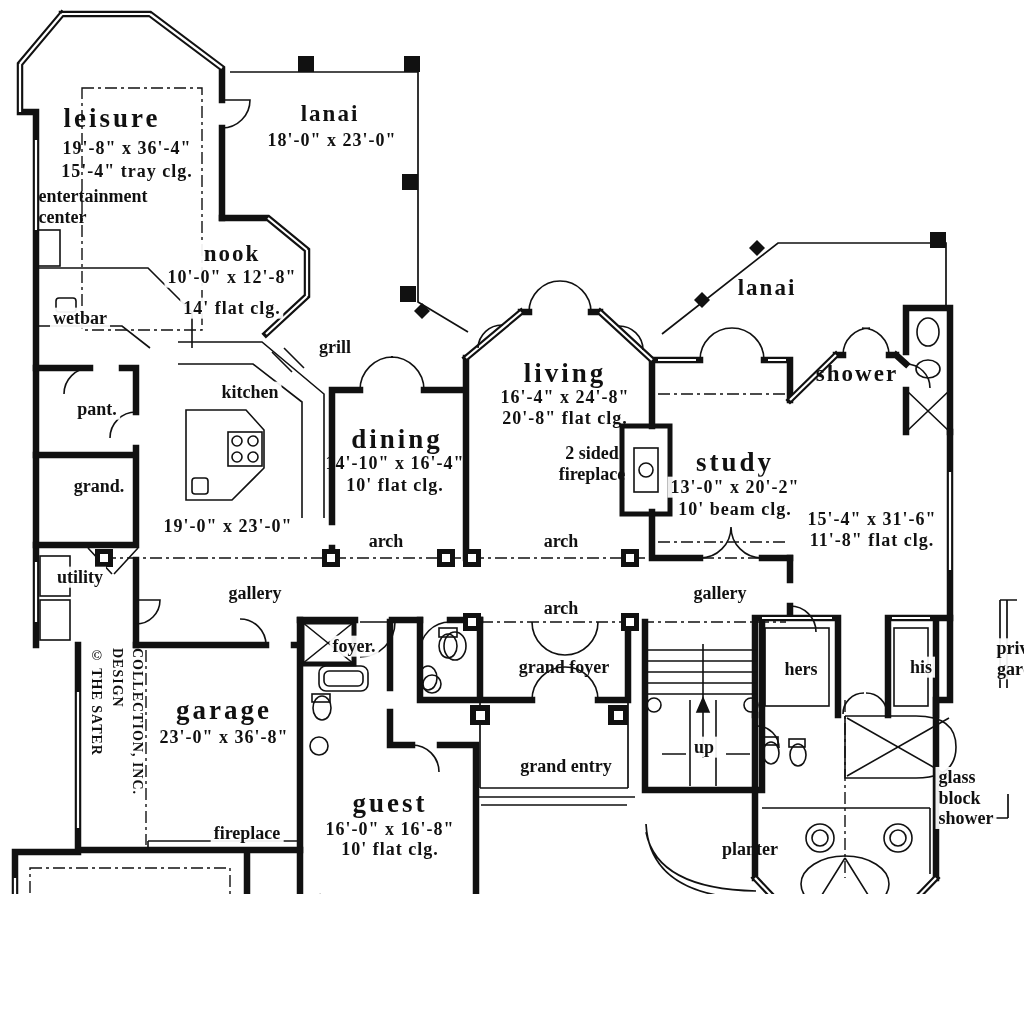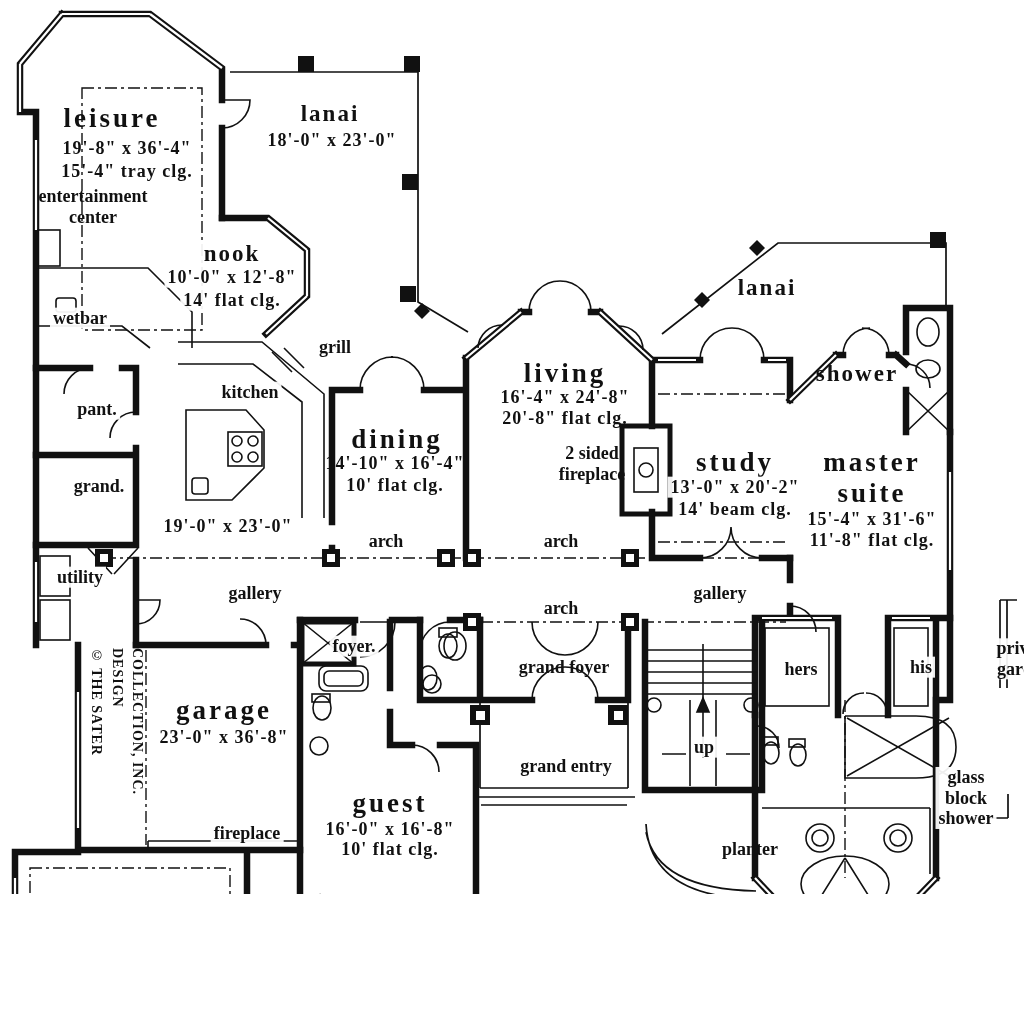--- a/index.html
+++ b/index.html
@@ -7,21 +7,21 @@
         font-family:"Liberation Serif","DejaVu Serif",serif;color:#111;}
   .plan svg{position:absolute;left:0;top:0;z-index:1;}
   .lbl{position:absolute;z-index:2;transform:translate(-50%,-50%);
        font-weight:700;white-space:pre-line;text-align:center;line-height:1.15;
        color:#111;pointer-events:none;}
   .name-xl{font-size:27px;letter-spacing:3px;}
   .name-lg{font-size:23px;letter-spacing:2px;}
   .dims{font-size:18px;letter-spacing:1px;}
   .sm{font-size:18px;}
   .bg{background:rgba(255,255,255,.93);padding:0 3px;}
-  .left{text-align:center;}
+  .left{text-align:left;}
   .copyright{position:absolute;z-index:2;left:86px;top:648px;height:172px;
        writing-mode:vertical-lr;font-weight:700;font-size:14px;letter-spacing:1px;
        line-height:1.45;white-space:pre-line;color:#111;}
 </style>
 </head>
 <body>
 
 <div class="plan">
 
 <svg width="1024" height="1029" viewBox="0 0 1024 1029">
@@ -233,21 +233,21 @@
   <div class="lbl dims" style="left:127px;top:171px">15'-4"  tray  clg.</div>
   <div class="lbl sm left" style="left:93px;top:207px">entertainment
 center</div>
   <div class="lbl sm bg" style="left:80px;top:318px">wetbar</div>
 
   <div class="lbl name-lg" style="left:330px;top:114px">lanai</div>
   <div class="lbl dims" style="left:332px;top:140px">18'-0"  x  23'-0"</div>
 
   <div class="lbl name-lg bg" style="left:232px;top:254px">nook</div>
   <div class="lbl dims bg" style="left:232px;top:277px">10'-0" x 12'-8"</div>
-  <div class="lbl dims bg" style="left:232px;top:300px">14' flat clg.</div>
+  <div class="lbl dims bg" style="left:232px;top:308px">14' flat clg.</div>
 
   <div class="lbl sm bg" style="left:335px;top:347px">grill</div>
   <div class="lbl sm bg" style="left:250px;top:392px">kitchen</div>
   <div class="lbl dims bg" style="left:228px;top:526px">19'-0" x 23'-0"</div>
 
   <div class="lbl sm bg" style="left:97px;top:409px">pant.</div>
   <div class="lbl sm bg" style="left:99px;top:486px">grand.</div>
   <div class="lbl sm bg" style="left:80px;top:577px">utility</div>
   <div class="lbl sm bg" style="left:255px;top:593px">gallery</div>
   <div class="lbl sm bg" style="left:720px;top:593px">gallery</div>
@@ -264,24 +264,22 @@
 
   <div class="lbl sm bg" style="left:386px;top:541px">arch</div>
   <div class="lbl sm bg" style="left:561px;top:541px">arch</div>
   <div class="lbl sm bg" style="left:561px;top:608px">arch</div>
 
   <div class="lbl name-lg" style="left:767px;top:288px">lanai</div>
   <div class="lbl name-lg" style="left:857px;top:374px">shower</div>
 
   <div class="lbl name-xl bg" style="left:735px;top:463px">study</div>
   <div class="lbl dims bg" style="left:735px;top:487px">13'-0" x 20'-2"</div>
-  <div class="lbl dims bg" style="left:735px;top:509px">14' beam clg.</div>
-
-  <div class="lbl name-xl" style="left:872px;top:478px">master
-suite</div>
+  <div class="lbl dims bg" style="left:735px;top:509px">10' beam clg.</div>
+
   <div class="lbl dims" style="left:872px;top:519px">15'-4" x 31'-6"</div>
   <div class="lbl dims" style="left:872px;top:540px">11'-8" flat clg.</div>
 
   <div class="lbl sm bg" style="left:354px;top:646px">foyer.</div>
   <div class="lbl sm" style="left:564px;top:667px">grand foyer</div>
   <div class="lbl sm" style="left:566px;top:766px">grand entry</div>
   <div class="lbl sm bg" style="left:704px;top:747px">up</div>
   <div class="lbl sm bg" style="left:801px;top:669px">hers</div>
   <div class="lbl sm bg" style="left:921px;top:667px">his</div>
   <div class="lbl sm bg" style="left:1024px;top:659px">private

